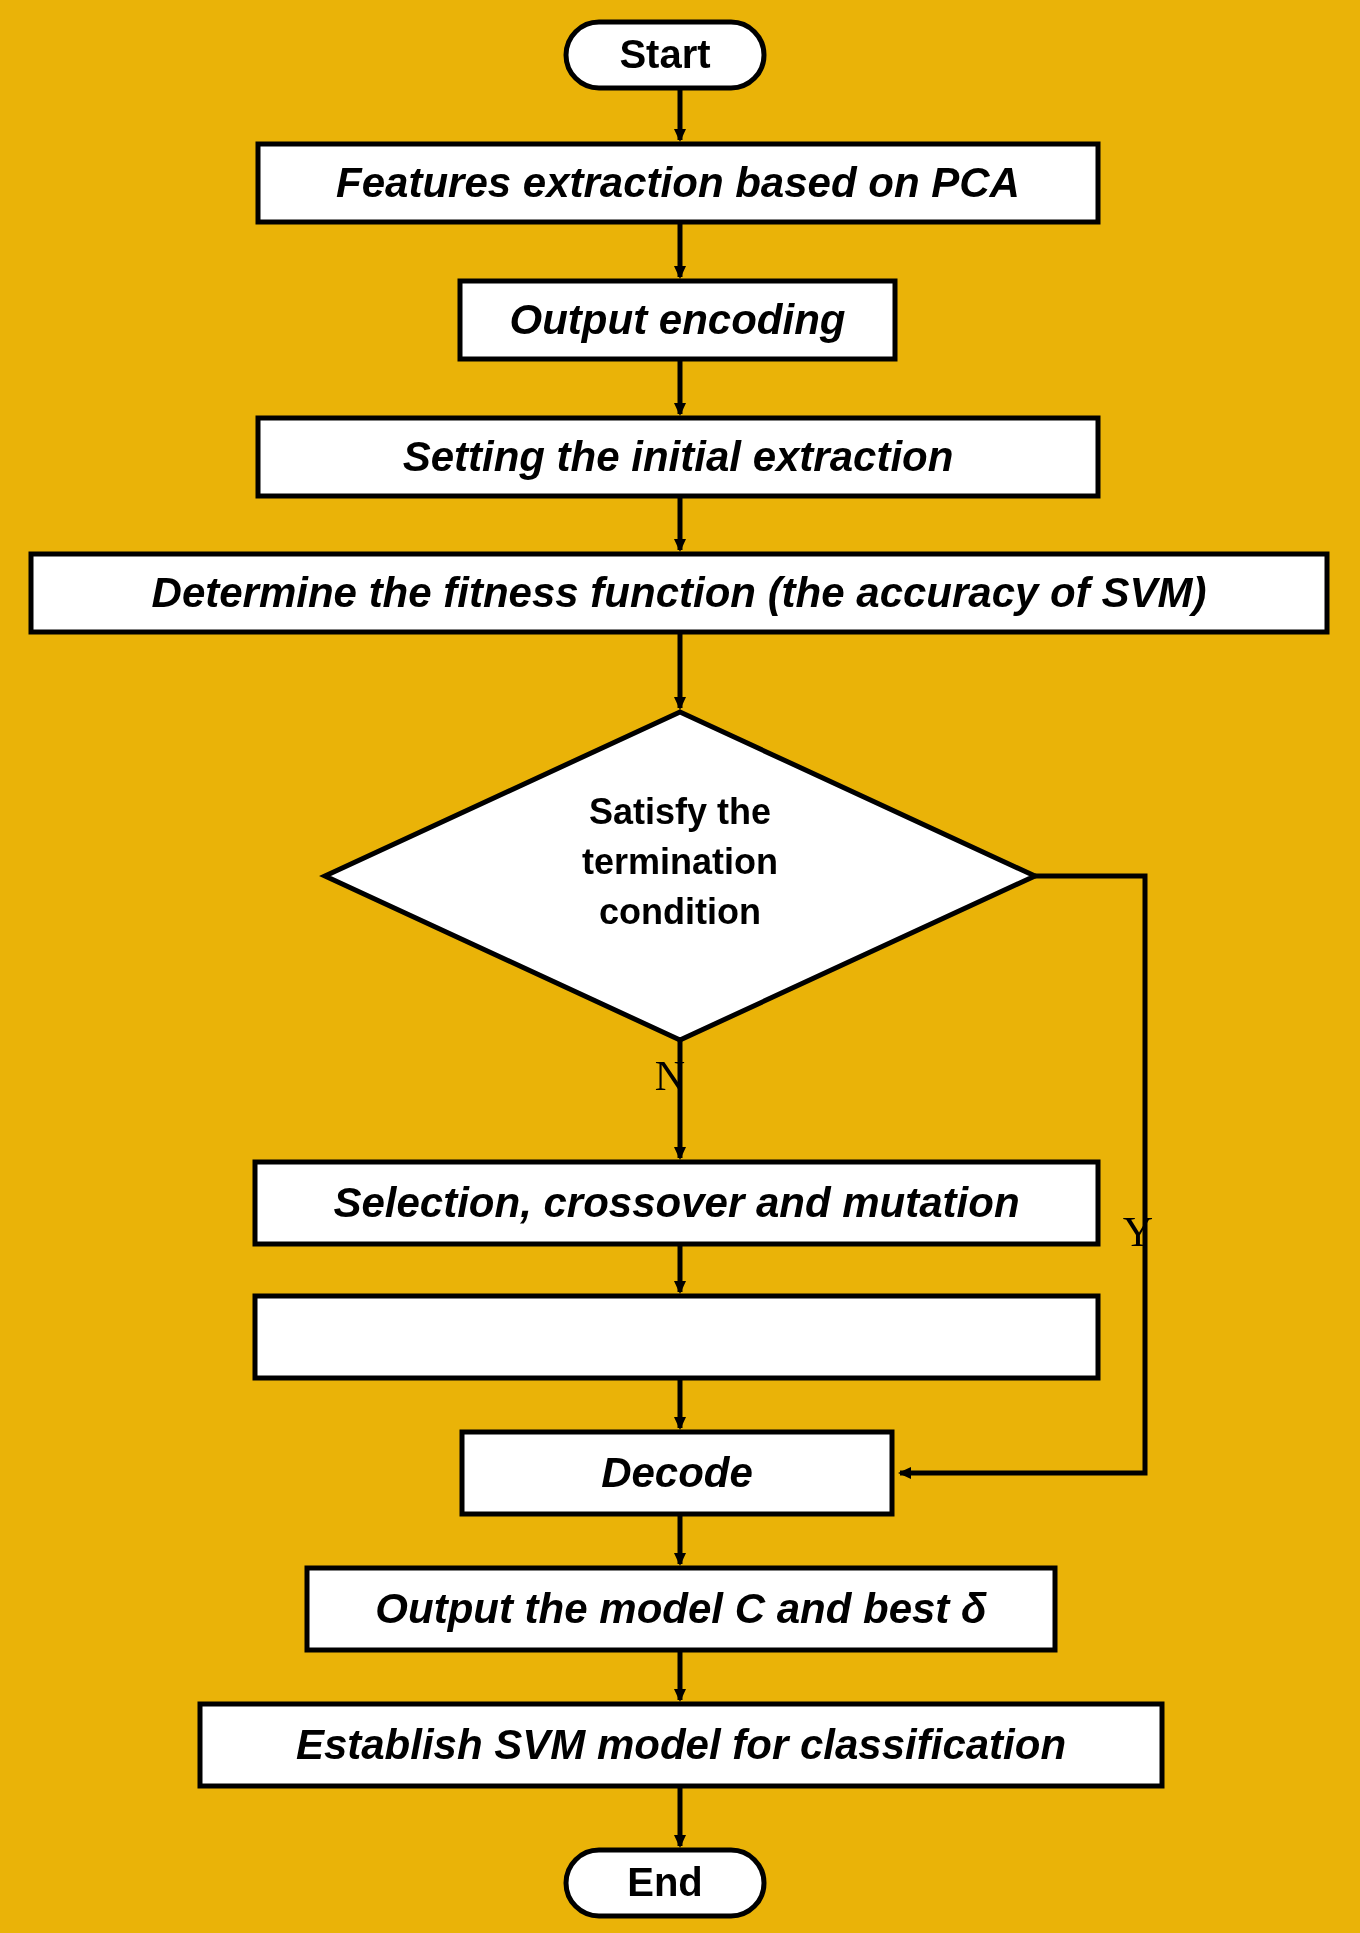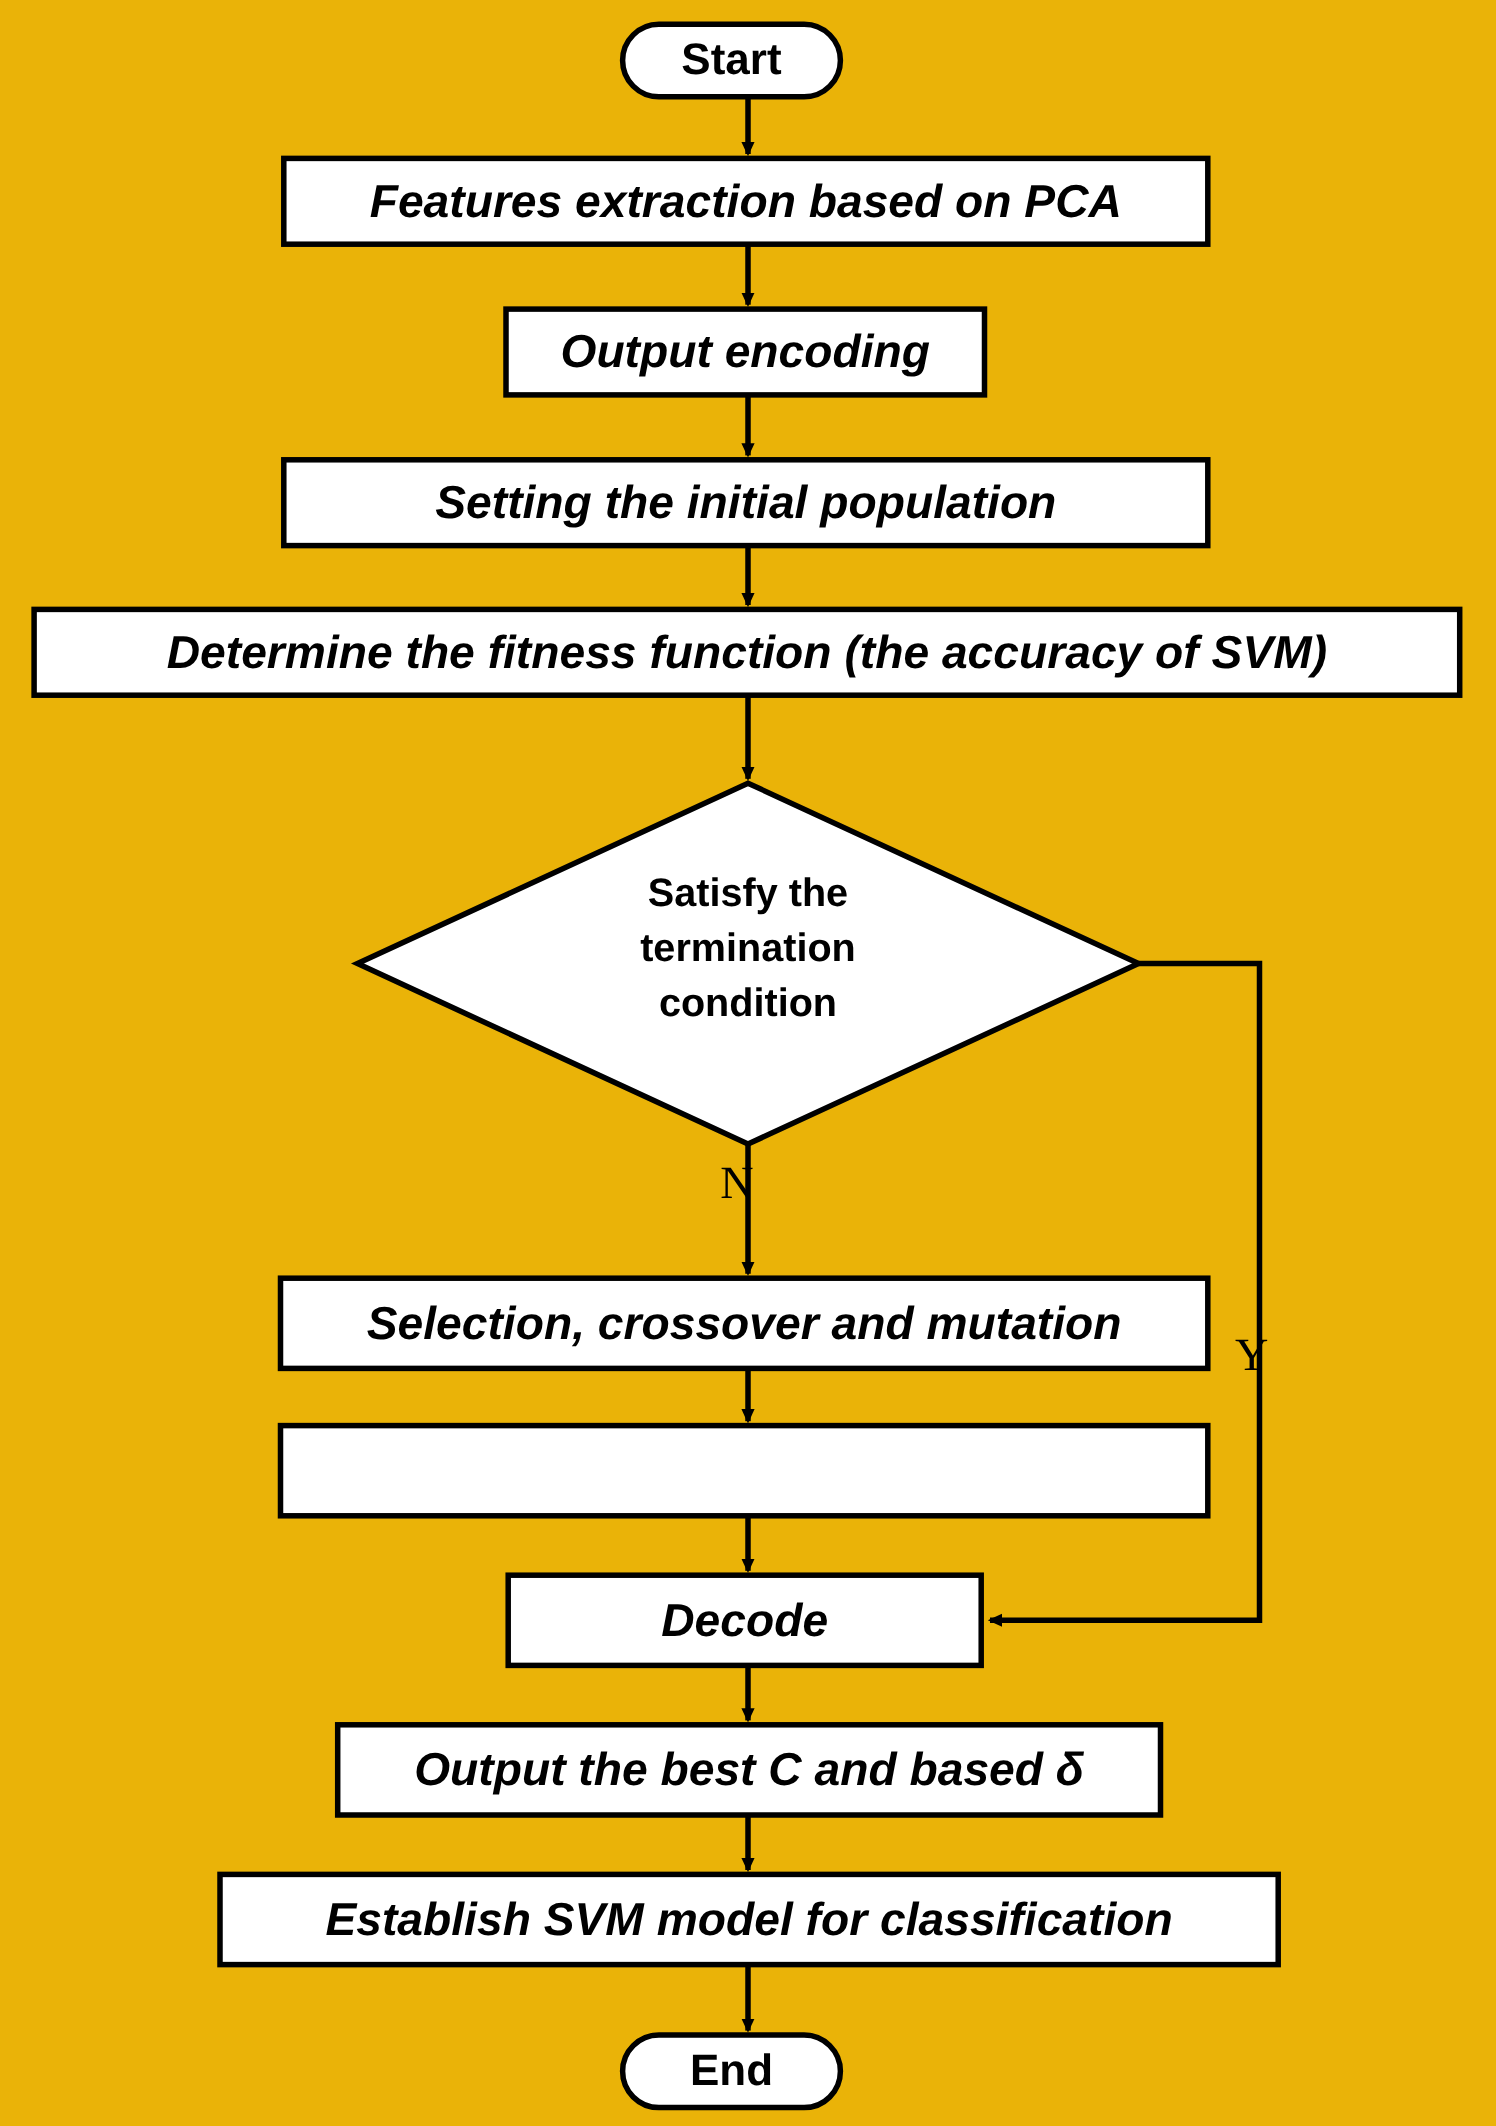--- a/index.html
+++ b/index.html
@@ -110,34 +110,34 @@
 
     <path d="M1035,876 L1145,876 L1145,1473 L900,1473" fill="none" stroke="#000" stroke-width="5" marker-end="url(#arrow)"></path>
   </svg>
 
   <div class="node-text term-text" style="left:566px; top:22px; width:198px; height:66px;">Start</div>
 
   <div class="node-text proc-text" style="left:258px; top:144px; width:840px; height:78px;">Features extraction based on PCA</div>
 
   <div class="node-text proc-text" style="left:460px; top:281px; width:435px; height:78px;">Output encoding</div>
 
-  <div class="node-text proc-text" style="left:258px; top:418px; width:840px; height:78px;">Setting the initial population</div>
+  <div class="node-text proc-text" style="left:258px; top:418px; width:840px; height:78px;">Setting the initial extraction</div>
 
   <div class="node-text proc-text" style="left:31px; top:554px; width:1296px; height:78px;">Determine the fitness function (the accuracy of SVM)</div>
 
   <div class="node-text dec-text" style="left:440px; top:762px; width:480px; height:200px;">Satisfy the
 termination
 condition</div>
 
   <div class="node-text proc-text" style="left:255px; top:1162px; width:843px; height:82px;">Selection, crossover and mutation</div>
 
 
   <div class="node-text proc-text" style="left:462px; top:1432px; width:430px; height:82px;">Decode</div>
 
-  <div class="node-text proc-text" style="left:307px; top:1568px; width:748px; height:82px;">Output the best C and based δ</div>
+  <div class="node-text proc-text" style="left:307px; top:1568px; width:748px; height:82px;">Output the model C and best δ</div>
 
   <div class="node-text proc-text" style="left:200px; top:1704px; width:962px; height:82px;">Establish SVM model for classification</div>
 
   <div class="node-text term-text" style="left:566px; top:1850px; width:198px; height:66px;">End</div>
 
   <div class="edge-label" style="left:640px; top:1052px; width:60px;">N</div>
 
   <div class="edge-label" style="left:1108px; top:1208px; width:60px;">Y</div>
 
 </div>

